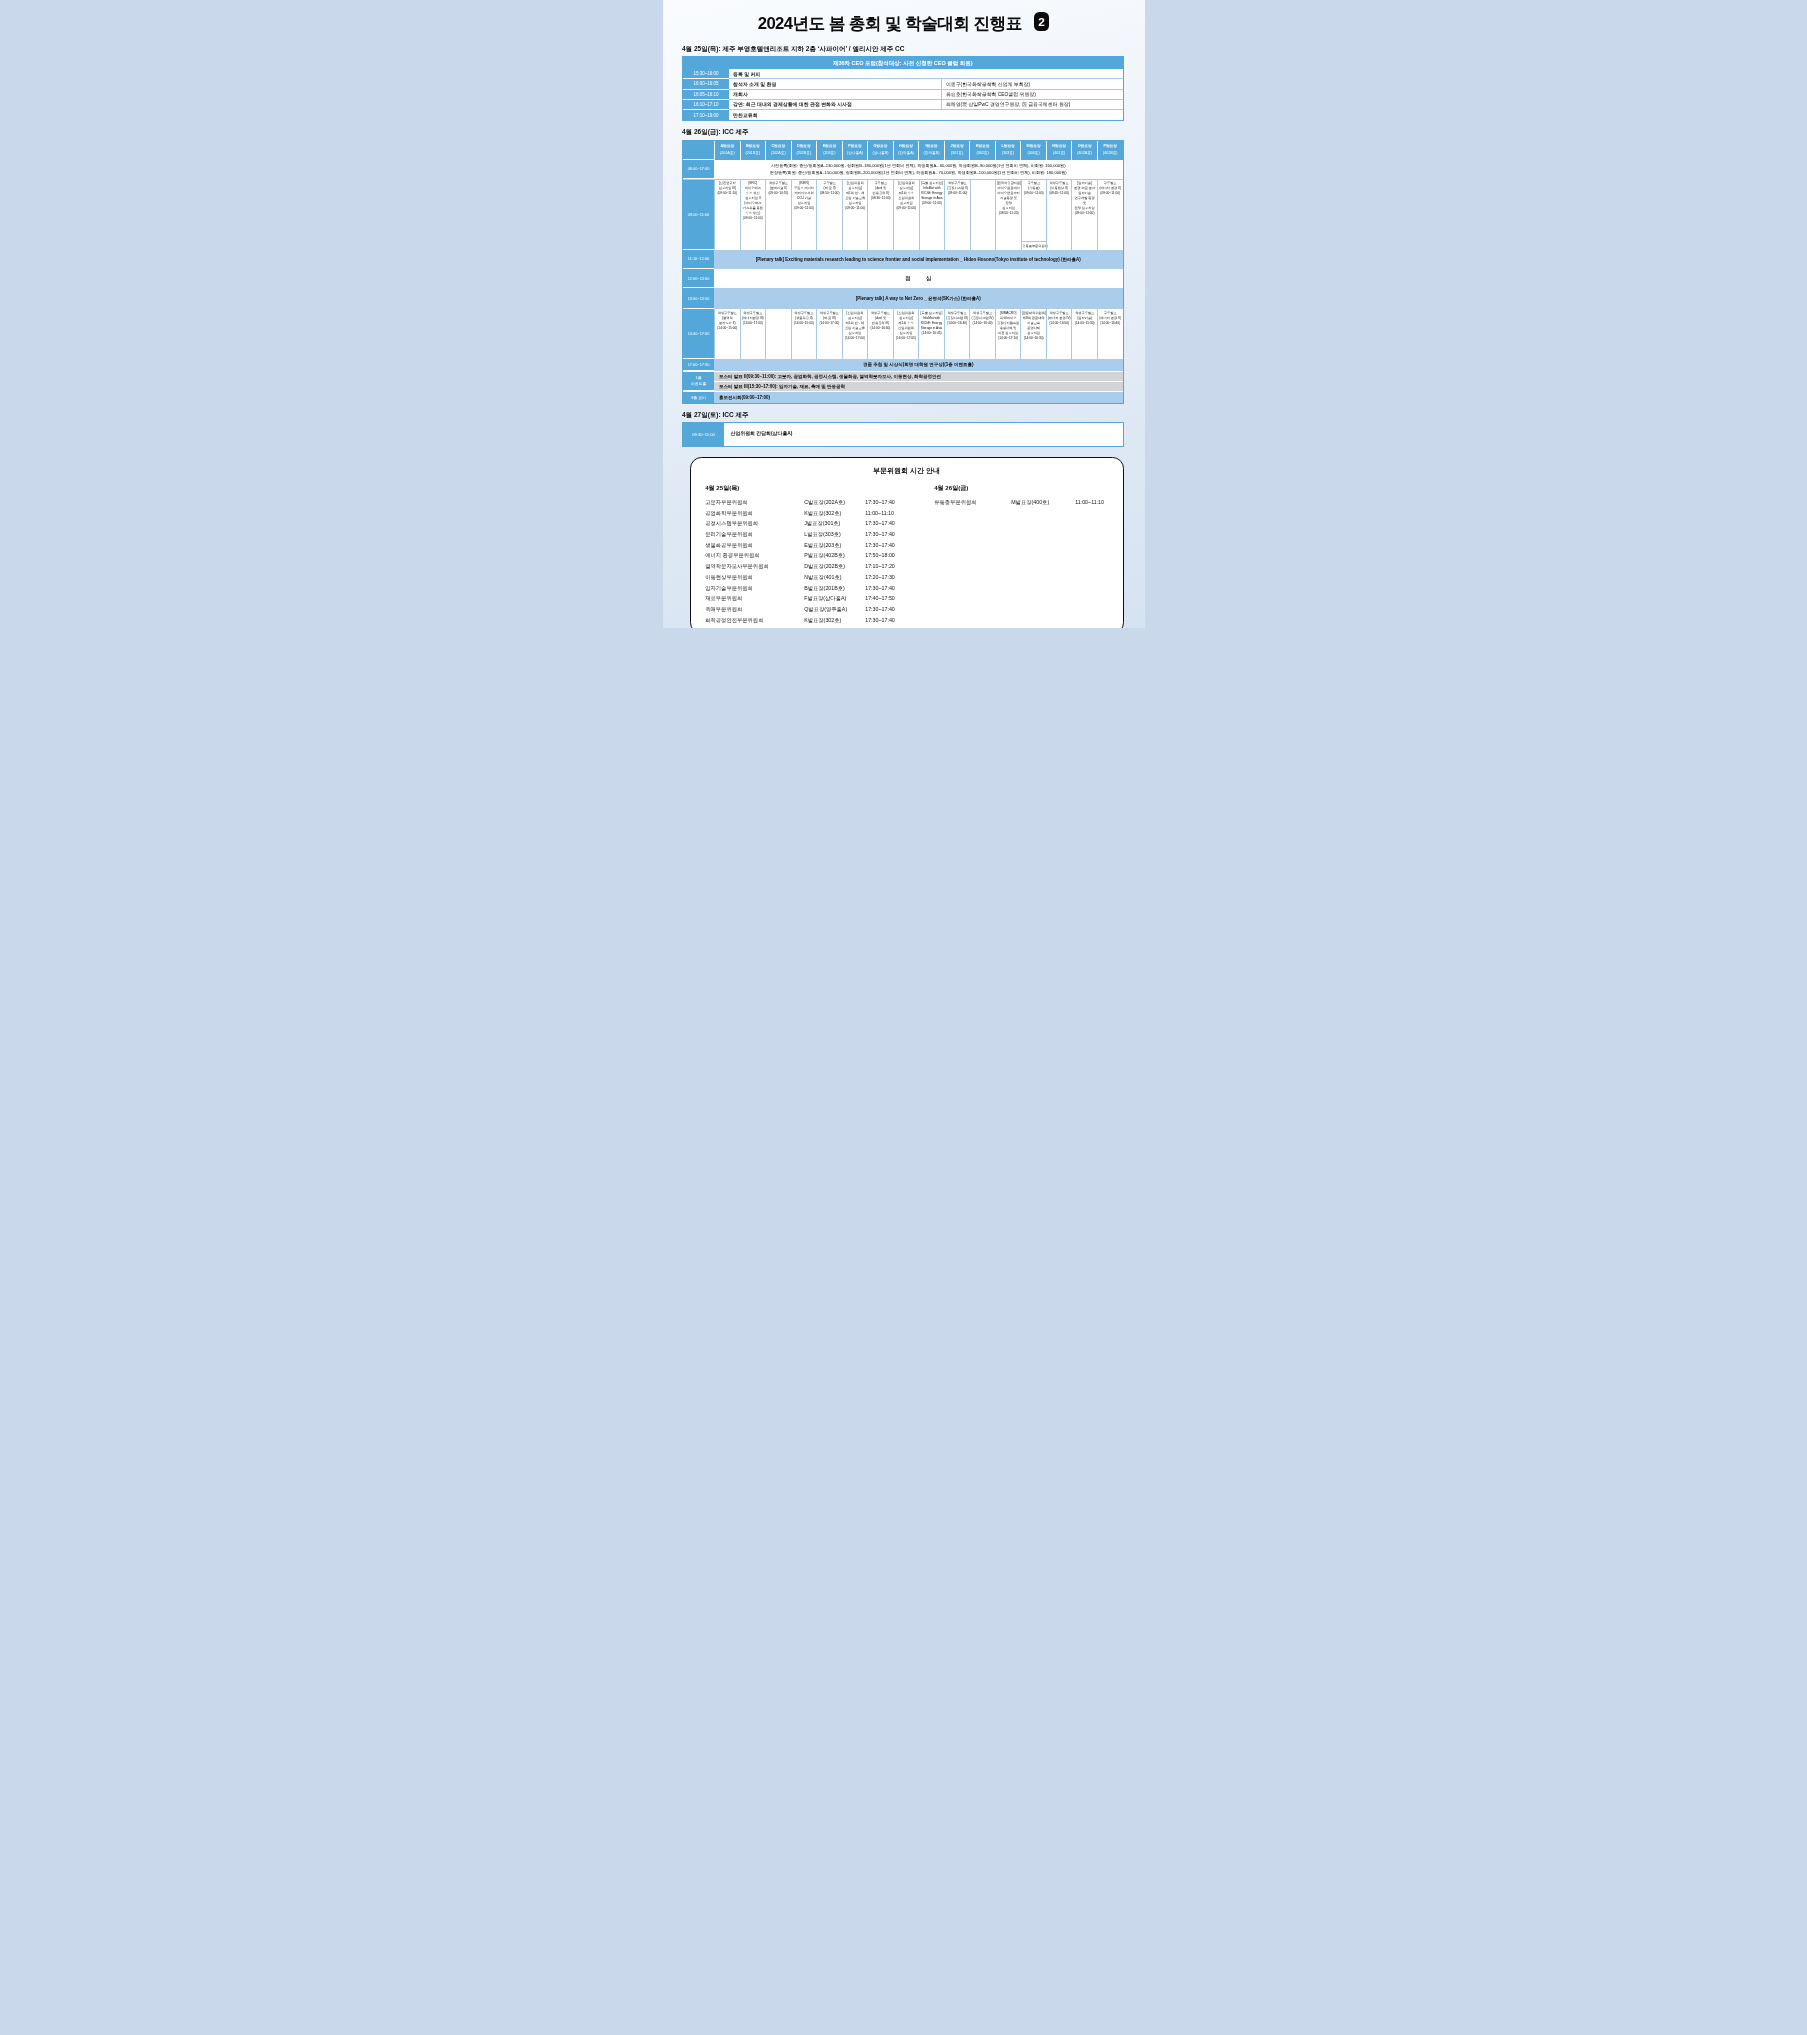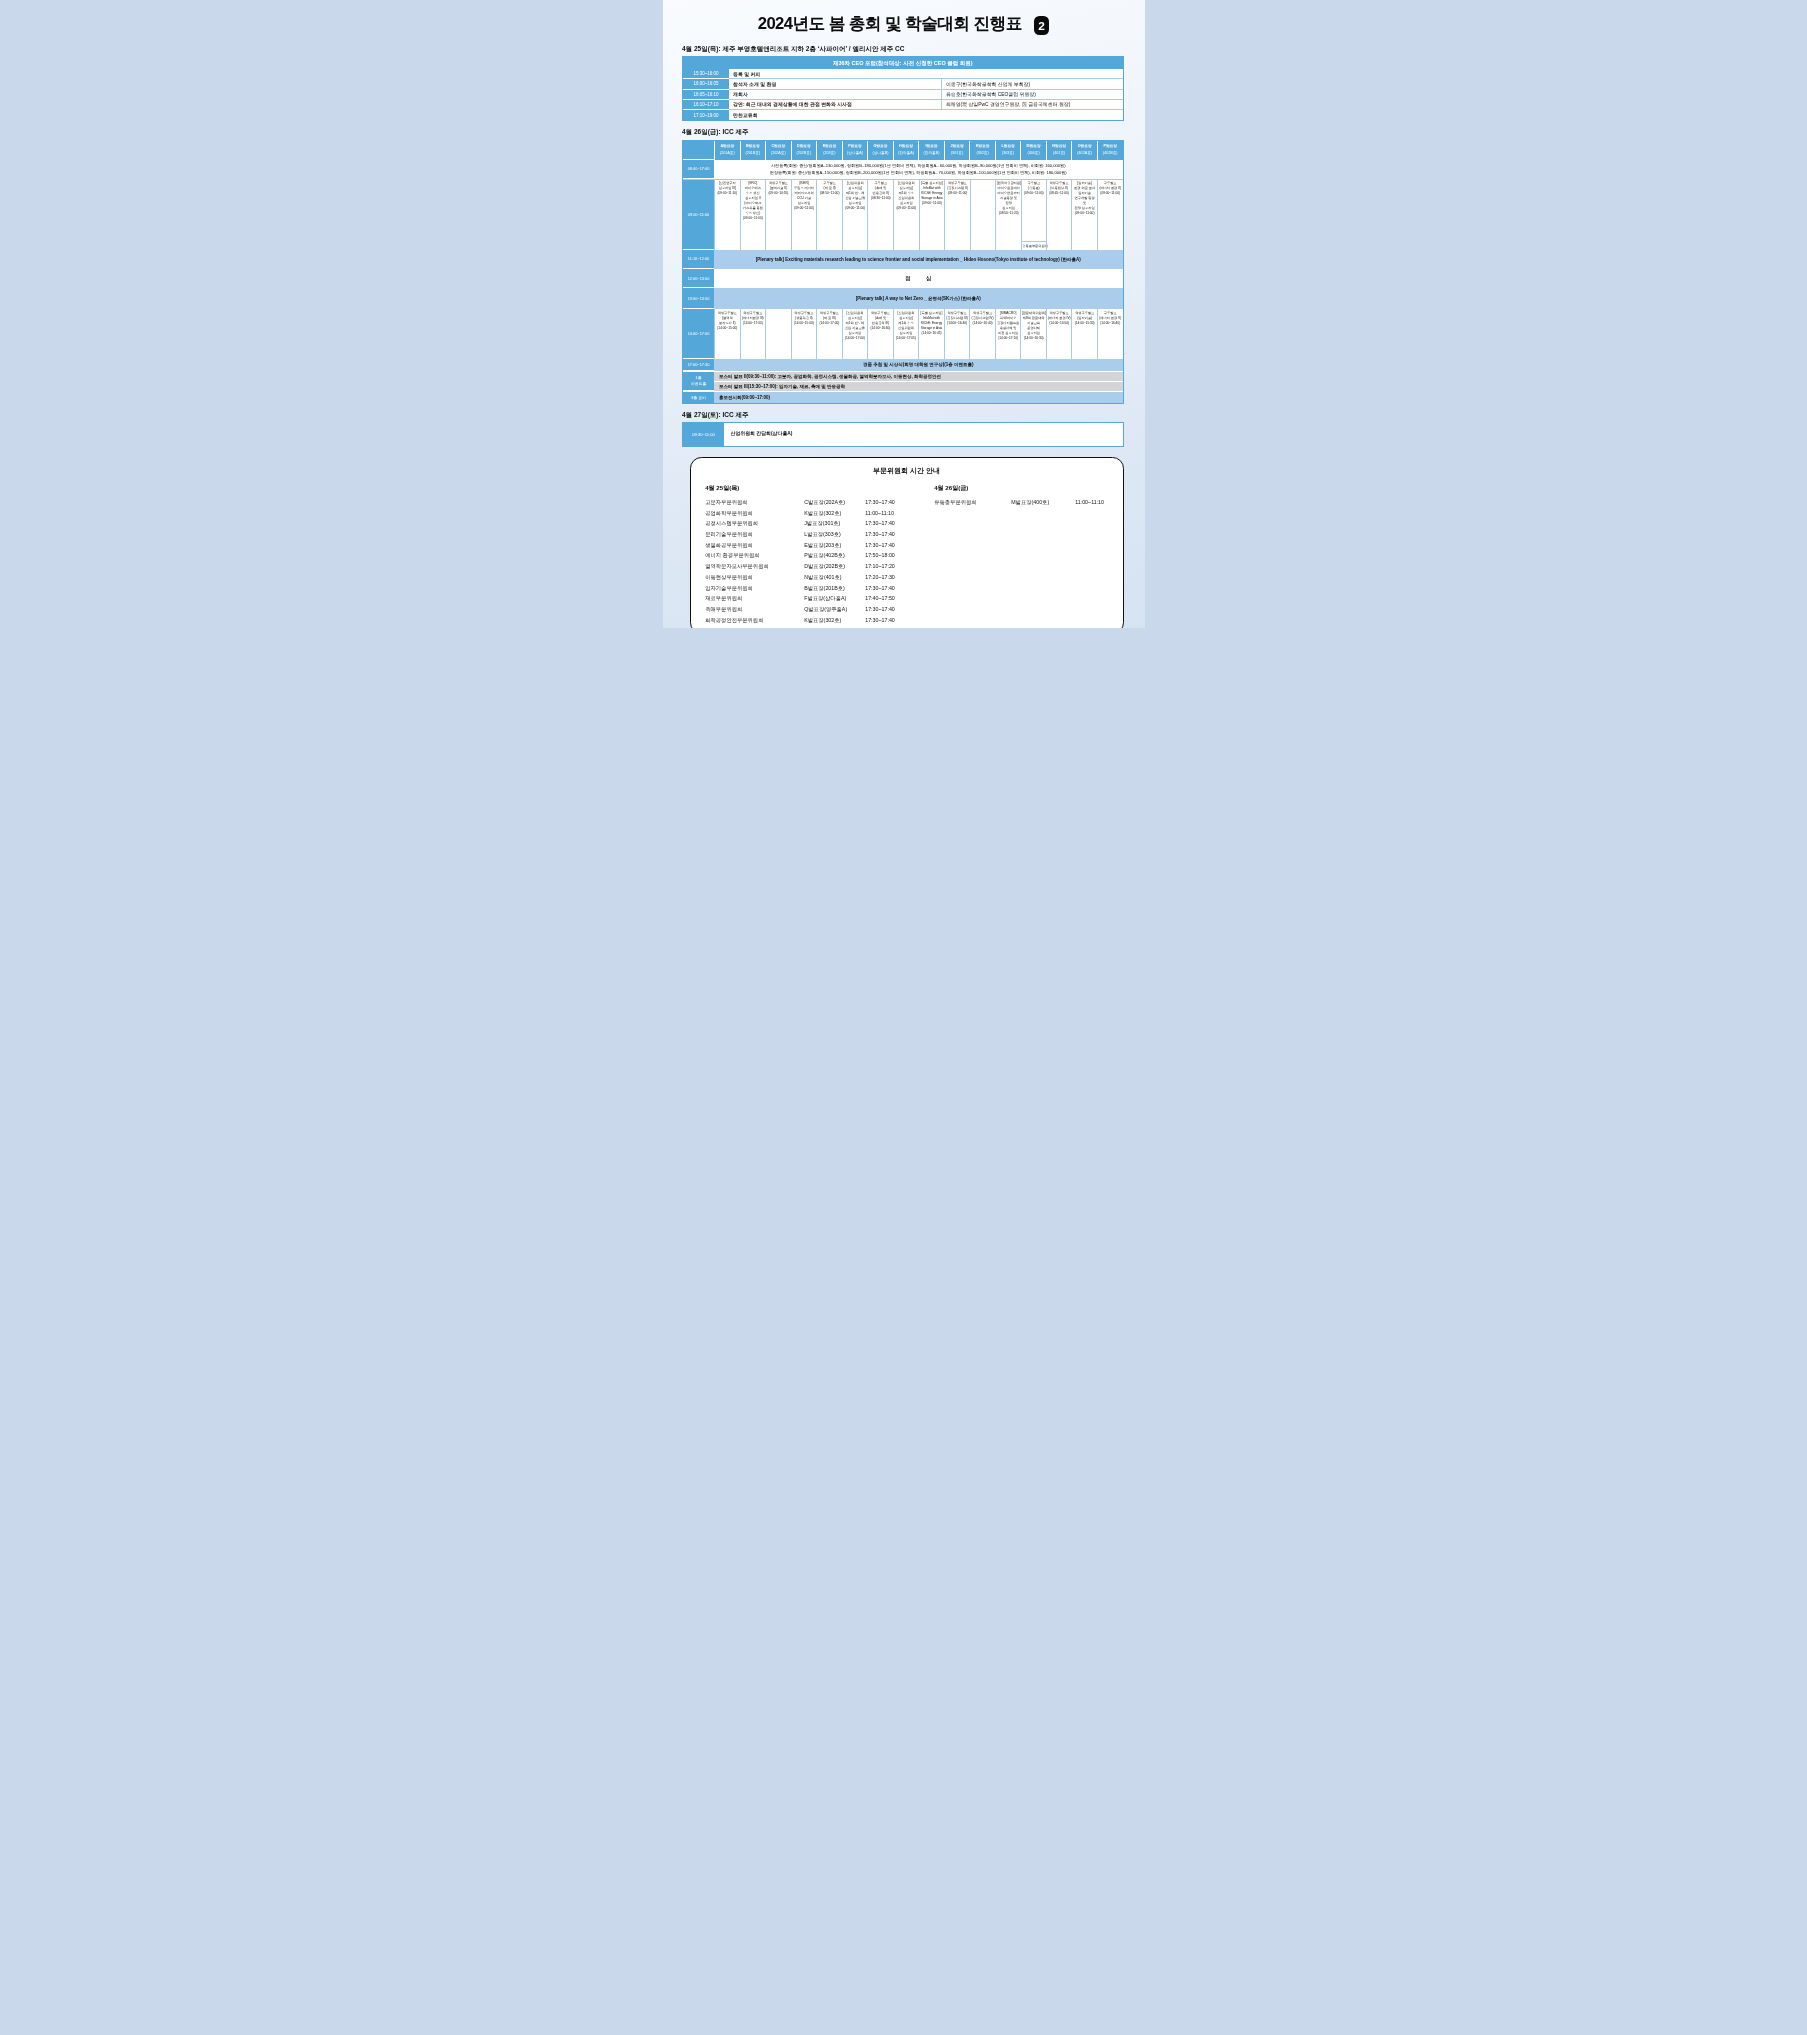--- a/index.html
+++ b/index.html
@@ -4,21 +4,21 @@
 <style>
   html,body{margin:0;padding:0;}
   body{background:#c9d8ea;font-family:"Liberation Sans","DejaVu Sans",sans-serif;}
   .page{
     width:482px;height:628px;margin:0 auto;position:relative;color:#111;overflow:hidden;
     background:
       repeating-linear-gradient(90deg, rgba(255,255,255,.45) 0 0.4px, rgba(255,255,255,0) 0.4px 2px),
       linear-gradient(168deg,#f9fbfe 0%,#edf3fa 38%,#dfe9f5 70%,#d6e3f2 100%);
   }
   
-  .title-row{display:flex;justify-content:center;align-items:flex-end;gap:12px;padding-top:12.2px;}
+  .title-row{display:flex;justify-content:center;align-items:flex-start;gap:12px;padding-top:12.2px;}
   .page-title{font-size:16.7px;font-weight:800;letter-spacing:-0.6px;color:#0c0c0c;}
   .badge{width:15.5px;height:19px;border-radius:5.3px;background:#0b0b0b;color:#fff;
          font-size:11.8px;font-weight:800;display:flex;align-items:center;justify-content:center;}
   .day-heading{margin:7.3px 21px 2.4px 19.5px;font-size:6.5px;font-weight:700;color:#0c0c0c;}
   .day-heading.first{margin-top:9.8px;}
   
   .ceo{margin:0.8px 21px 0 19.5px;border:1px solid #54a8d9;background:#fff;}
   .ceo-header{background:#54a8d9;color:#fff;text-align:center;font-weight:700;font-size:5.5px;padding:2.4px 0;}
   .ceo-row{display:flex;min-height:10.2px;}
   .ceo-time{flex:0 0 46px;background:#54a8d9;color:#fff;display:flex;align-items:center;justify-content:center;

